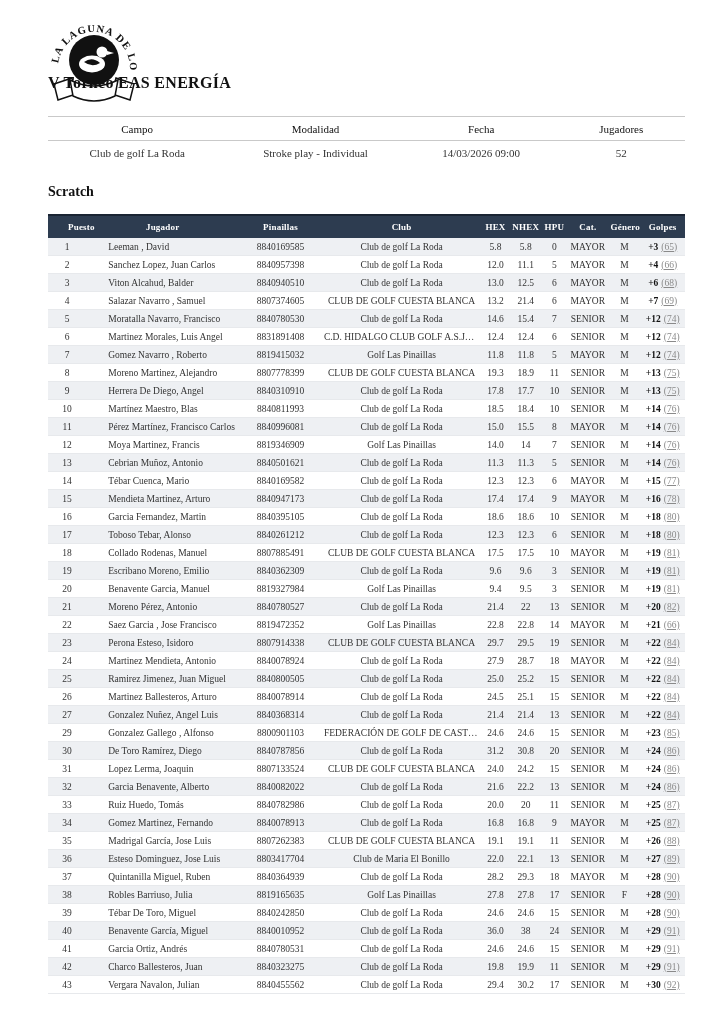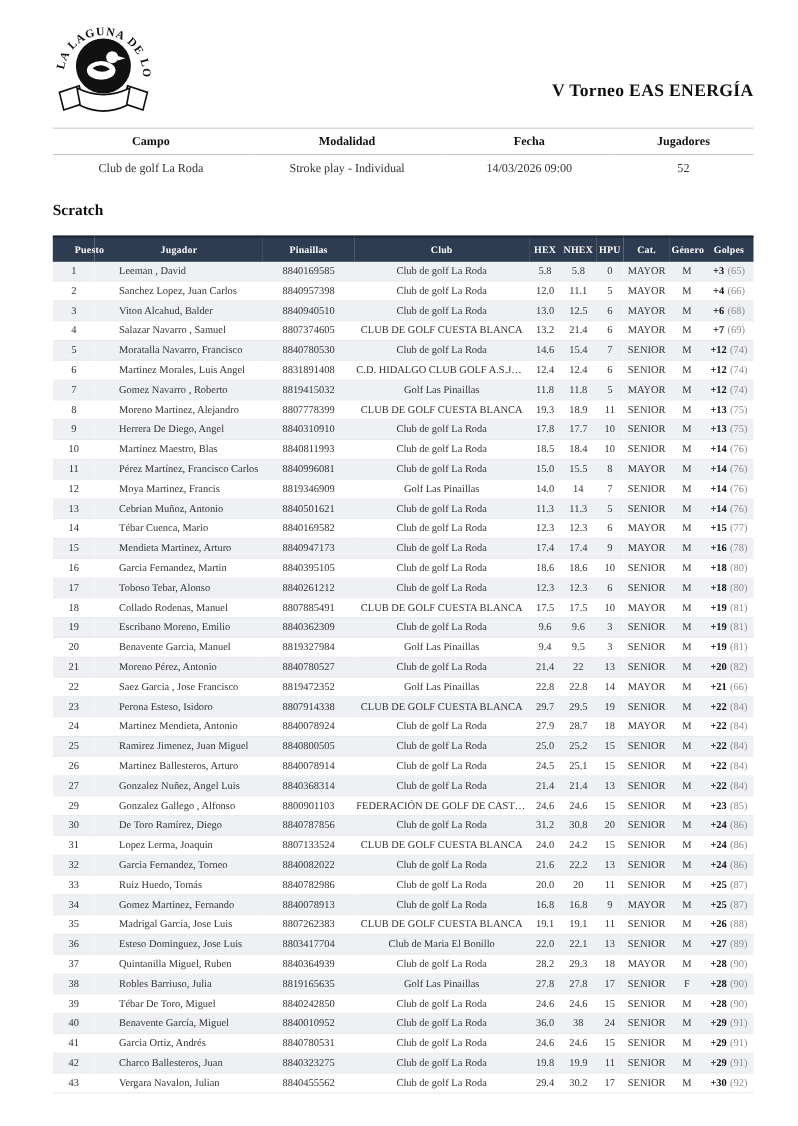--- a/index.html
+++ b/index.html
@@ -13,33 +13,33 @@
     width:725px;height:1024px;background:#ffffff;
     font-family:"Liberation Serif", serif;color:#222;
     -webkit-font-smoothing:antialiased;
   }
   .page{position:relative;box-sizing:border-box;padding:0 40px 0 48px;width:725px;}
 
   
   .report-header{position:relative;height:116px;}
   .logo-wrap{position:absolute;left:0;top:6px;width:92px;height:108px;}
   .page-title{
-    position:absolute;left:0;right:0;top:74px;text-align:right;
+    position:absolute;left:0;right:0;top:74px;text-align:left;
     font-size:16px;font-weight:bold;letter-spacing:.3px;color:#111;
   }
 
   
   .info-grid{
     display:grid;grid-template-columns:28% 28% 24% 20%;
     border-top:1px solid var(--line);
   }
   .info-grid .cell{
     text-align:center;font-size:11px;padding:6px 2px 5px;
   }
-  .info-grid .head{font-weight:bold;border-bottom:1px solid var(--line);color:#111;}
+  .info-grid .head{font-weight:normal;border-bottom:1px solid var(--line);color:#111;}
   .info-grid .val{color:#333;}
 
   
   .section-title{margin:20px 0 14px;font-size:14px;font-weight:bold;color:#111;}
 
   
   table.standings{width:100%;border-collapse:collapse;table-layout:fixed;}
   table.standings thead th{
     background:var(--header-bg);color:#fff;
     font-size:9px;font-weight:bold;letter-spacing:.2px;
@@ -49,21 +49,21 @@
   table.standings thead th.col-puesto{text-align:center;padding-left:20px;}
   table.standings tbody td{
     font-size:9.5px;color:#333;text-align:center;
     padding:3px 2px;height:11px;vertical-align:middle;
     overflow:hidden;white-space:nowrap;text-overflow:ellipsis;
   }
   table.standings tbody tr{border-bottom:1px solid #e7e9ec;}
   table.standings tbody tr:nth-child(odd){background:var(--row-alt);}
   td.c-jugador{text-align:left !important;padding-left:22px !important;}
   td.c-golpes .plus{font-weight:bold;color:#111;}
-  td.c-golpes .total{color:var(--muted);margin-left:3px;}
+  td.c-golpes .total{color:var(--muted);margin-left:3px;text-decoration:underline;}
 </style>
 </head>
 <body>
 
 <div class="page">
 
   <div class="report-header">
     <div class="logo-wrap">
       <svg width="92" height="108" viewBox="0 0 92 108">
         <defs>
@@ -544,21 +544,21 @@
     <td class="c-nhex">24.2</td>
     <td class="c-hpu">15</td>
     <td class="c-cat">SENIOR</td>
     <td class="c-genero">M</td>
     <td class="c-golpes">
       <span class="plus">+24</span><span class="total">(86)</span>
     </td>
   </tr>
         <tr>
     <td class="c-puesto">32</td>
-    <td class="c-jugador">Garcia Fernandez, Torneo</td>
+    <td class="c-jugador">Garcia Benavente, Alberto</td>
     <td class="c-licencia">8840082022</td>
     <td class="c-club">Club de golf La Roda</td>
     <td class="c-hex">21.6</td>
     <td class="c-nhex">22.2</td>
     <td class="c-hpu">13</td>
     <td class="c-cat">SENIOR</td>
     <td class="c-genero">M</td>
     <td class="c-golpes">
       <span class="plus">+24</span><span class="total">(86)</span>
     </td>

